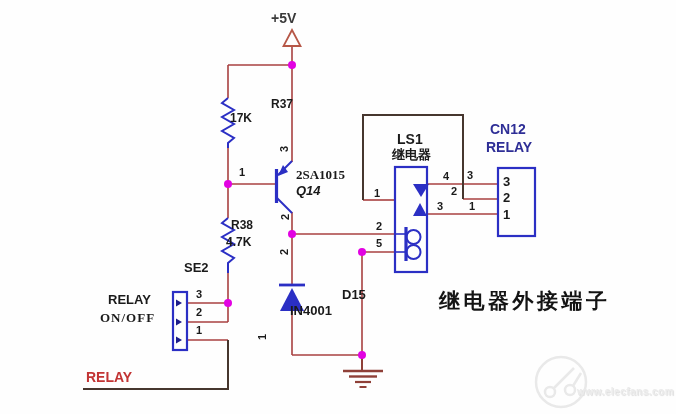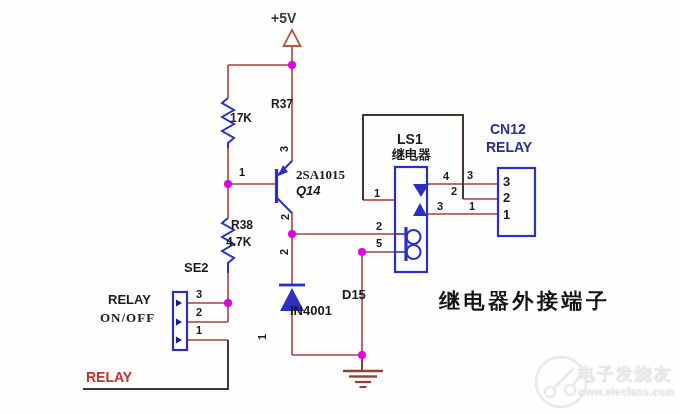--- a/index.html
+++ b/index.html
@@ -180,16 +180,15 @@
   <div class="lbl sz11" style="left:451px;top:186px;">2</div>
   <div class="lbl sz11" style="left:469px;top:201px;">1</div>
   <div class="lbl sz13" style="left:503px;top:175px;">3</div>
   <div class="lbl sz13" style="left:503px;top:191px;">2</div>
   <div class="lbl sz13" style="left:503px;top:208px;">1</div>
 
   <div class="caption" style="left:439px;top:239px;margin-top:48px;">继电器外接端子</div>
 
   <div class="lbl sz14 red" style="left:86px;top:370px;">RELAY</div>
 
-  <div class="wm-brand" style="left:577px;top:362px;">电子发烧友</div>
   <div class="wm-site" style="left:577px;top:386px;">www.elecfans.com</div>
 
 </div>
 
 </body></html>

